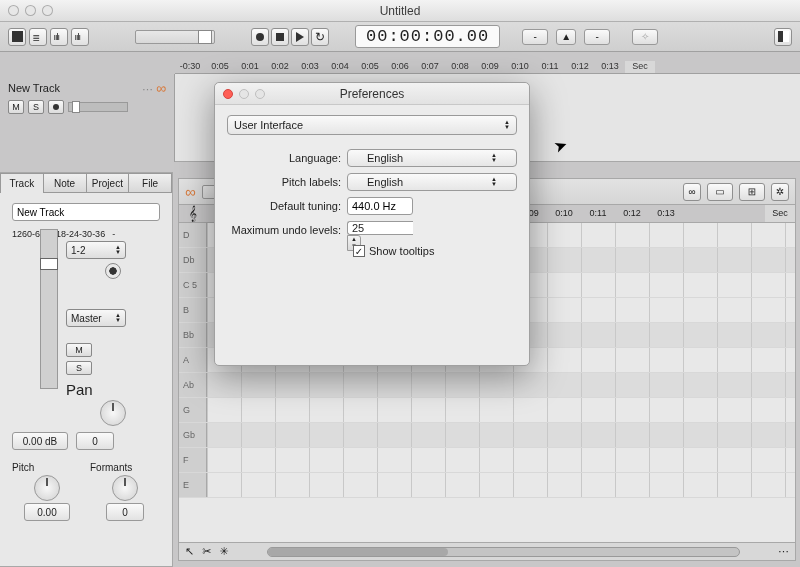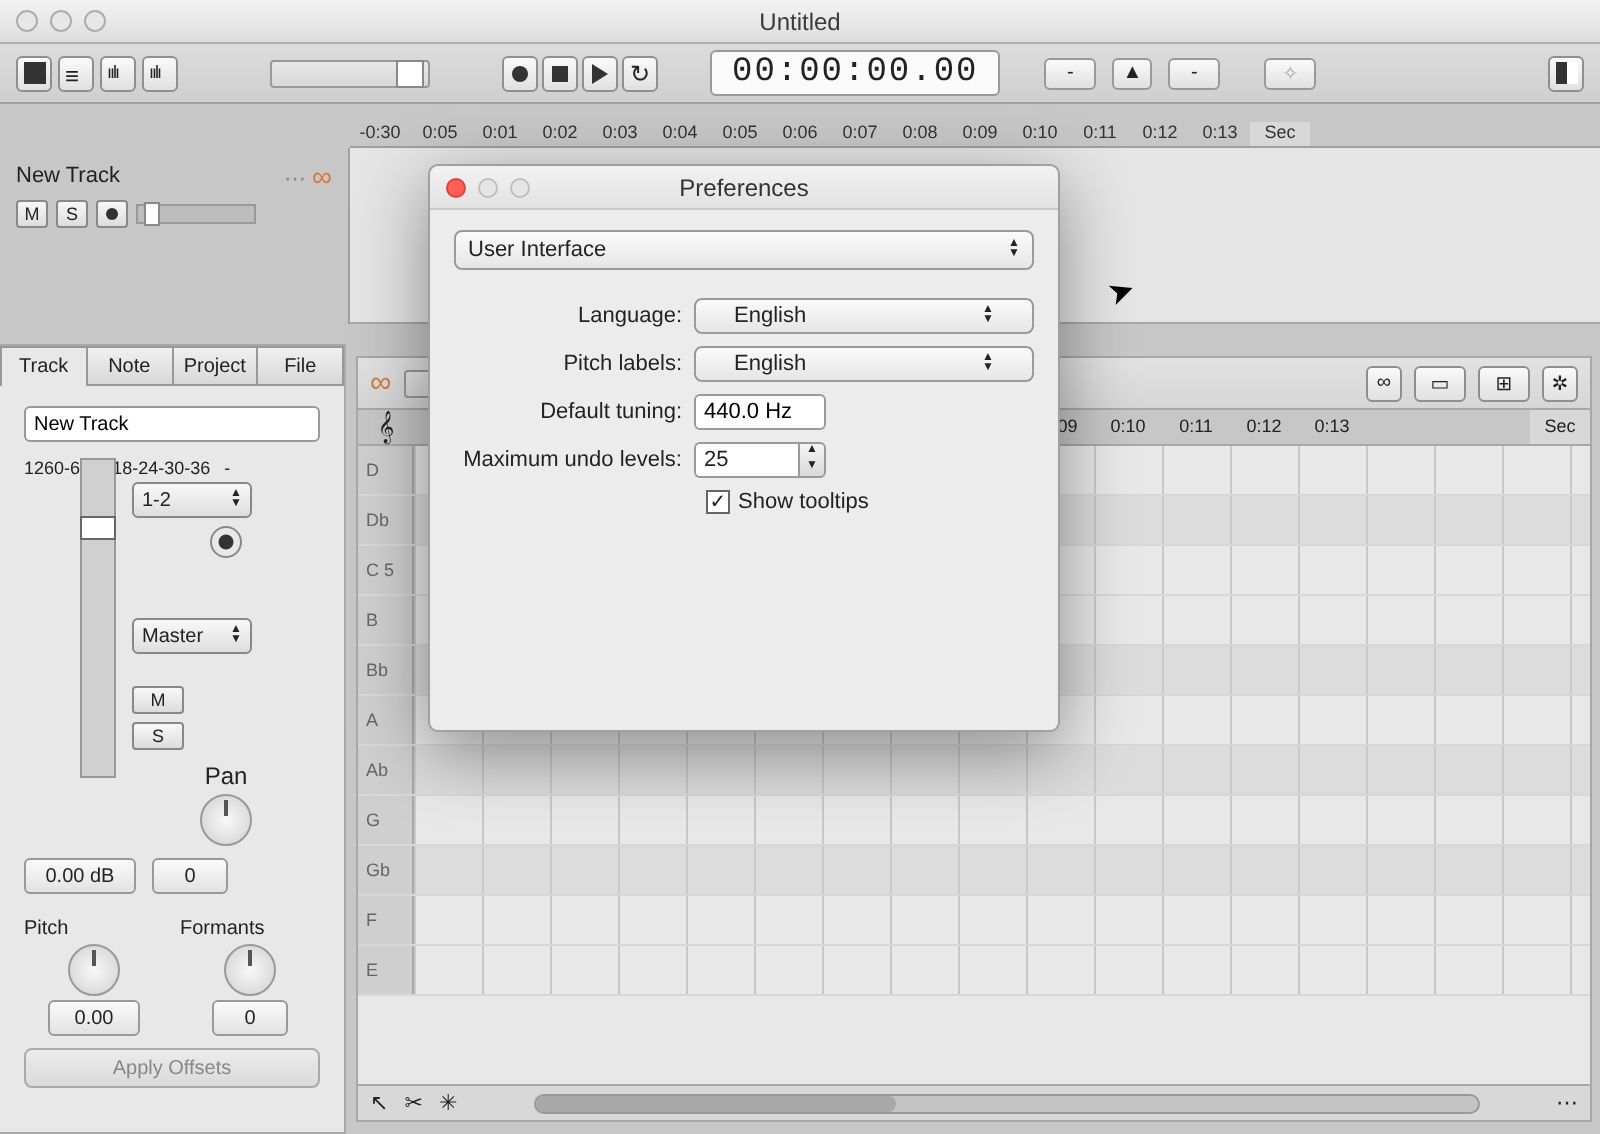--- a/index.html
+++ b/index.html
@@ -51,21 +51,21 @@
 .lp-body { padding:10px 12px; font-size:10px; }
 .fld { width:100%; height:18px; background:#fff; border:1px solid #999; border-radius:3px; padding:2px 4px; margin-bottom:8px; font-size:10px; }
 .row { display:flex; gap:8px; align-items:flex-start; }
 .vlabels { display:flex; justify-content:space-between; height:160px; font-size:9px; width:20px; text-align:right; }
 .vslider { width:18px; height:160px; background:#d0d0d0; border:1px solid #999; position:relative; }
 .vslider .vth { position:absolute; top:28px; left:-1px; width:18px; height:12px; border:1px solid #666; background:#fff; }
 .minisel { width:60px; height:18px; background:linear-gradient(#f8f8f8,#dedede); border:1px solid #888; border-radius:3px; font-size:10px; display:flex;align-items:center;justify-content:space-between; padding:0 4px;margin-top:12px; }
 .dot-btn { width:16px;height:16px;border:1px solid #888;border-radius:50%; background:radial-gradient(#333,#333 35%,#e8e8e8 40%); margin:4px auto; }
 .ms-col { display:flex;flex-direction:column;gap:4px;margin-top:16px; }
 .ms-col .sq-btn { width:26px; }
-.knob-lbl { font-size:12px; text-align:center; margin-top:6px; }
+.knob-lbl { font-size:15px; text-align:left; margin-top:6px; }
 .knob { width:26px;height:26px;border-radius:50%; background:radial-gradient(#f8f8f8,#d0d0d0); border:1px solid #999; margin:2px auto; position:relative; }
 .knob::after { content:""; position:absolute; left:50%; top:2px; width:2px; height:8px; background:#555; transform:translateX(-50%); }
 .val-box { width:56px; height:18px; background:linear-gradient(#fafafa,#e2e2e2); border:1px solid #999; border-radius:3px; font-size:10px; display:flex;align-items:center;justify-content:center; margin-top:4px; }
 .bottom-sec { margin-top:12px; }
 .apply-btn { width:100%; height:20px; background:linear-gradient(#ececec,#dadada); border:1px solid #aaa; border-radius:4px; color:#888; font-size:10px; margin-top:6px; }
 
 .mainarea { position:absolute; left:178px; right:4px; top:178px; bottom:6px; background:#e8e8e8; border:1px solid #a8a8a8; }
 .ma-toolbar { height:26px; background:linear-gradient(#e2e2e2,#d6d6d6); border-bottom:1px solid #a8a8a8; display:flex; align-items:center; padding:0 6px; gap:6px; }
 .ma-toolbar .link2 { color:#d87a3c; font-size:15px; }
 .ma-toolbar .sp { flex:1; }
@@ -89,21 +89,21 @@
 .pd-light.r { background:#ff5f56; border:1px solid #d64540; }
 .pd-light.g { background:#e5e5e5; border:1px solid #bfbfbf; }
 .pd-ttext { position:absolute; left:50%; transform:translateX(-50%); font-size:12px; color:#333; }
 .pd-body { padding:10px 12px; }
 .pd-sel { width:100%; height:20px; background:linear-gradient(#fafafa,#e6e6e6); border:1px solid #9a9a9a; border-radius:4px; display:flex;align-items:center;justify-content:space-between; padding:0 6px; font-size:11px; margin-bottom:14px; }
 .pd-row { display:flex; align-items:center; margin-bottom:6px; }
 .pd-lbl { width:120px; text-align:right; font-size:11px; color:#222; padding-right:6px; }
 .pd-ctl { flex:1; }
 .pd-ctl .sel { height:18px; background:linear-gradient(#fafafa,#e6e6e6); border:1px solid #9a9a9a; border-radius:4px; display:flex;align-items:center;justify-content:space-between; padding:0 19px; font-size:11px; }
 .pd-ctl .inp { height:18px; width:66px; background:#fff; border:1px solid #9a9a9a; border-radius:3px; padding:0 4px; font-size:11px; }
-.pd-ctl .spin { height:18px; width:66px; display:flex; }
+.pd-ctl .spin { height:18px; width:66px; display:flex;flex-direction:column; }
 .pd-ctl .spin .sv { flex:1; background:#fff; border:1px solid #9a9a9a; border-right:none; border-radius:3px 0 0 3px; padding:0 4px; font-size:11px; display:flex;align-items:center; }
 .pd-ctl .spin .sb { width:14px; background:linear-gradient(#f4f4f4,#dadada); border:1px solid #9a9a9a; border-radius:0 3px 3px 0; display:flex;flex-direction:column; }
 .pd-ctl .spin .sb span { flex:1; font-size:6px; text-align:center; line-height:7px; }
 .pd-chk { display:flex; align-items:center; gap:4px; margin-left:126px; margin-top:2px; font-size:11px; }
 .chkbox { width:12px;height:12px;border:1px solid #666;background:#fff;display:flex;align-items:center;justify-content:center;font-size:10px; }
 .ud { display:flex;flex-direction:column; font-size:6px; line-height:5px; }
 
 .cursor { position:absolute; left:554px; top:136px; font-size:16px; color:#000; z-index:100; transform:rotate(-20deg); }
 </style>
 </head>
@@ -264,21 +264,20 @@
           <div>Pitch</div>
           <div class="knob"></div>
           <div class="val-box" style="width:46px;margin:0 auto">0.00</div>
         </div>
         <div style="flex:1">
           <div>Formants</div>
           <div class="knob"></div>
           <div class="val-box" style="width:38px;margin:0 auto">0</div>
         </div>
       </div>
-      <button class="apply-btn">Apply Offsets</button>
     </div>
   </div>
 </div>
 
 <div class="mainarea">
   <div class="ma-toolbar">
     <span class="link2">∞</span>
     <div class="slider-long" style="width:90px">
         <div class="thumb"></div>
       </div>

